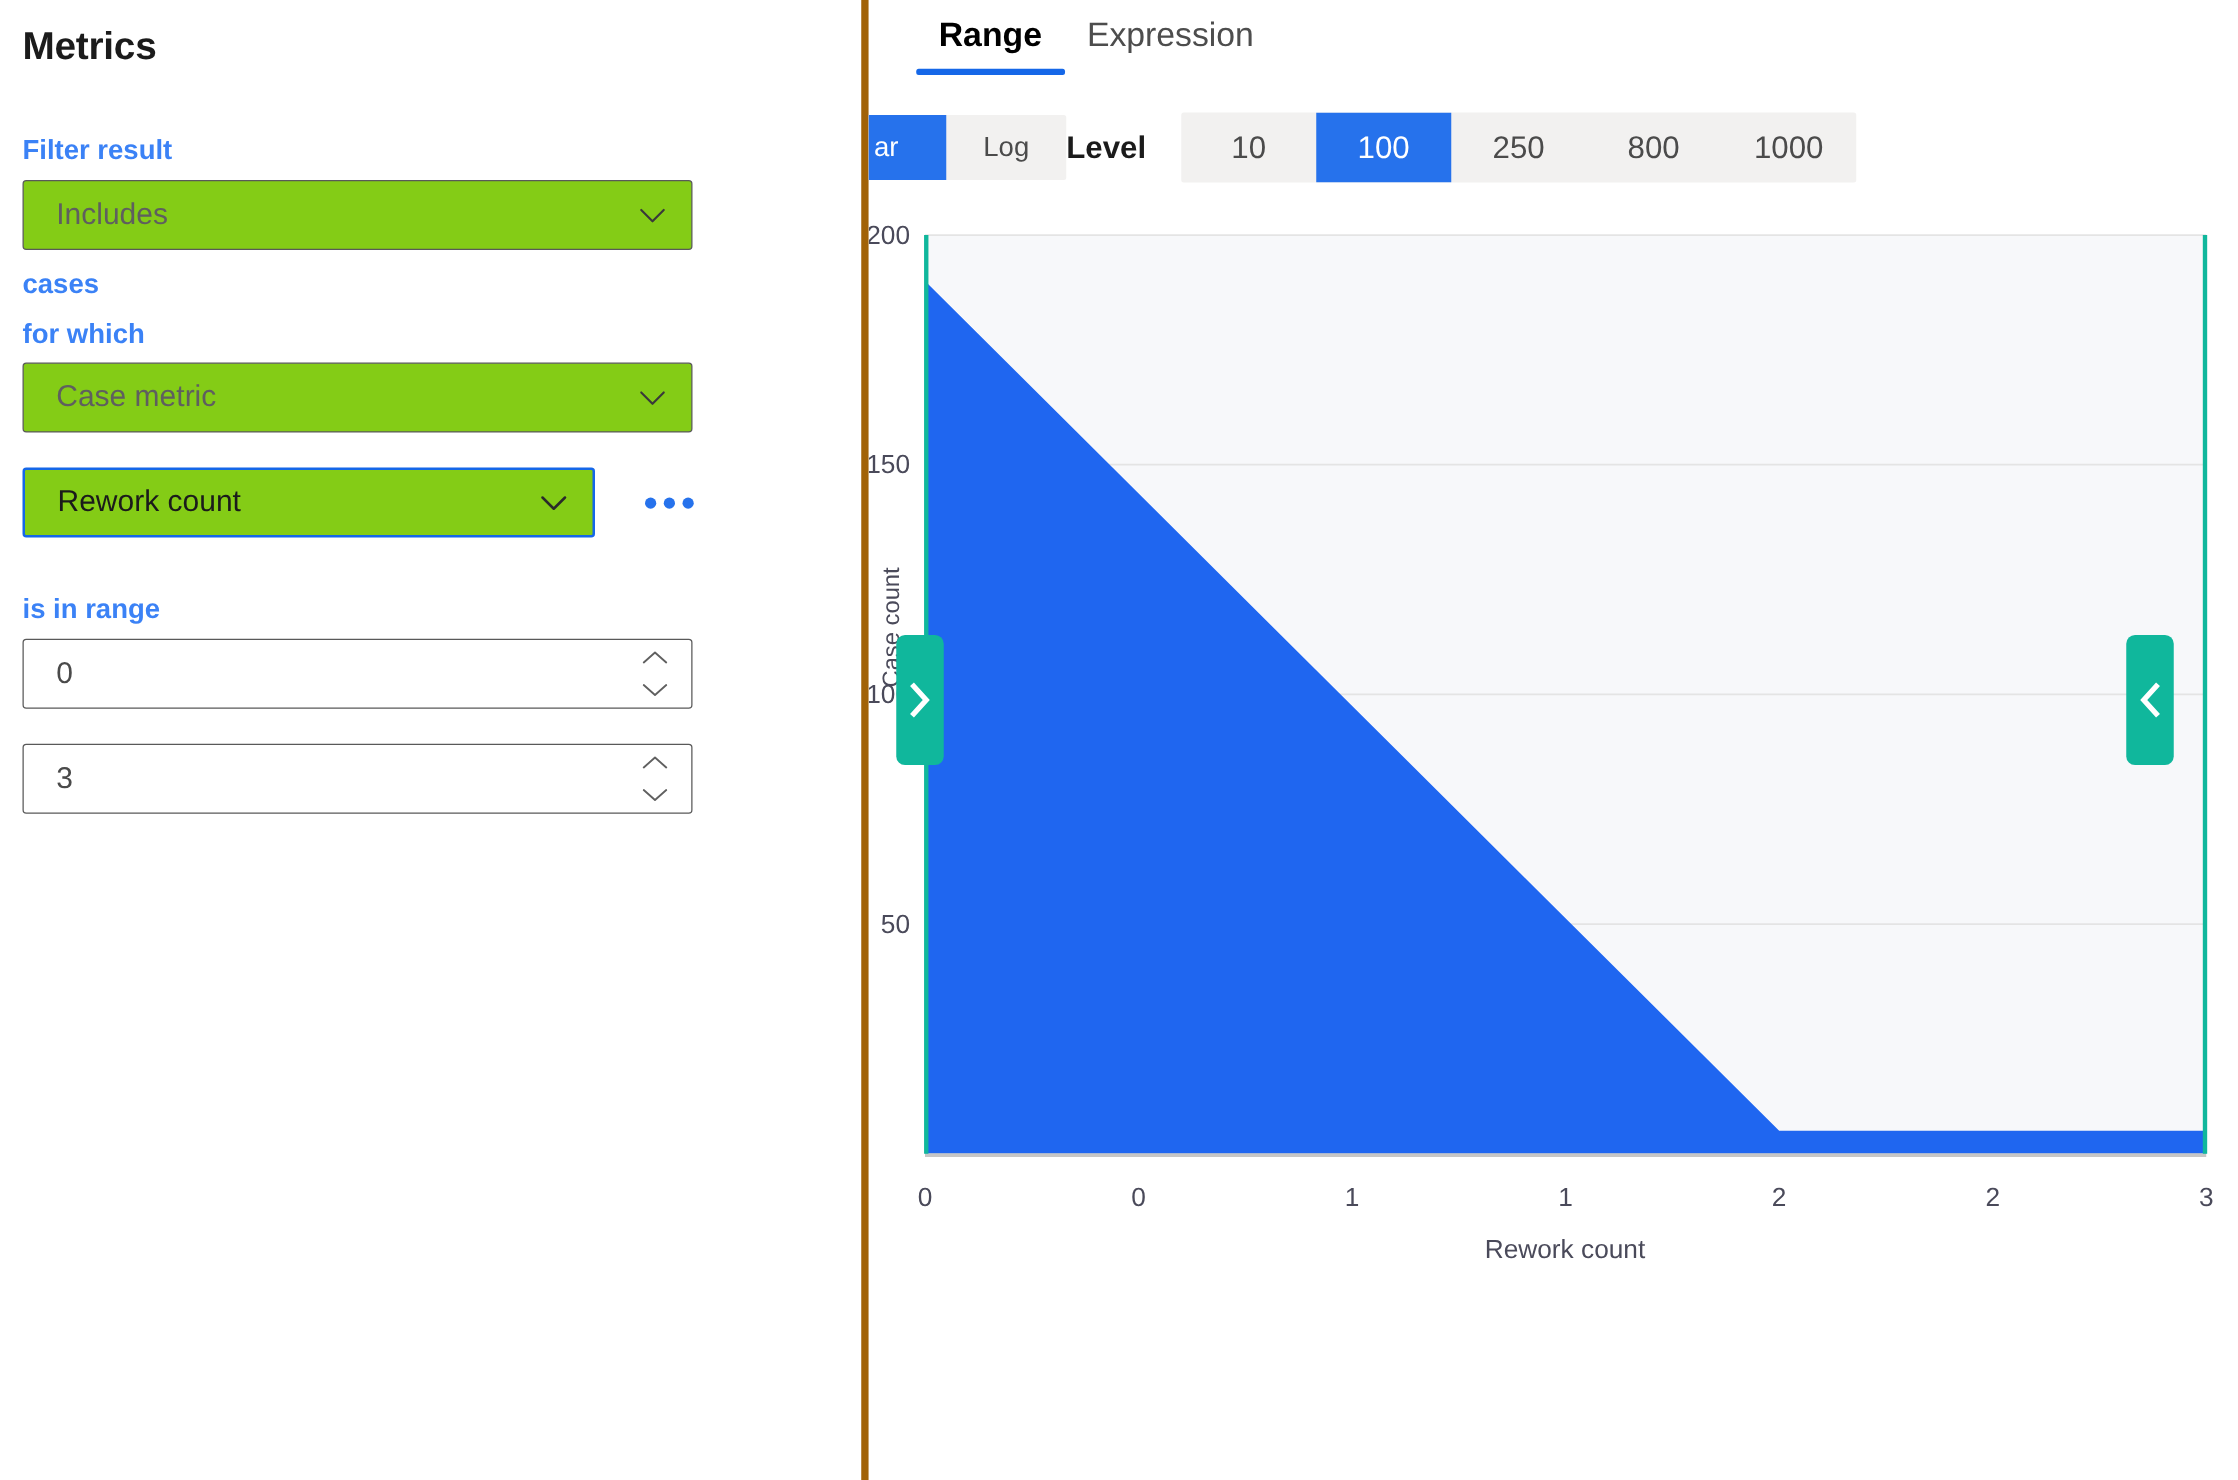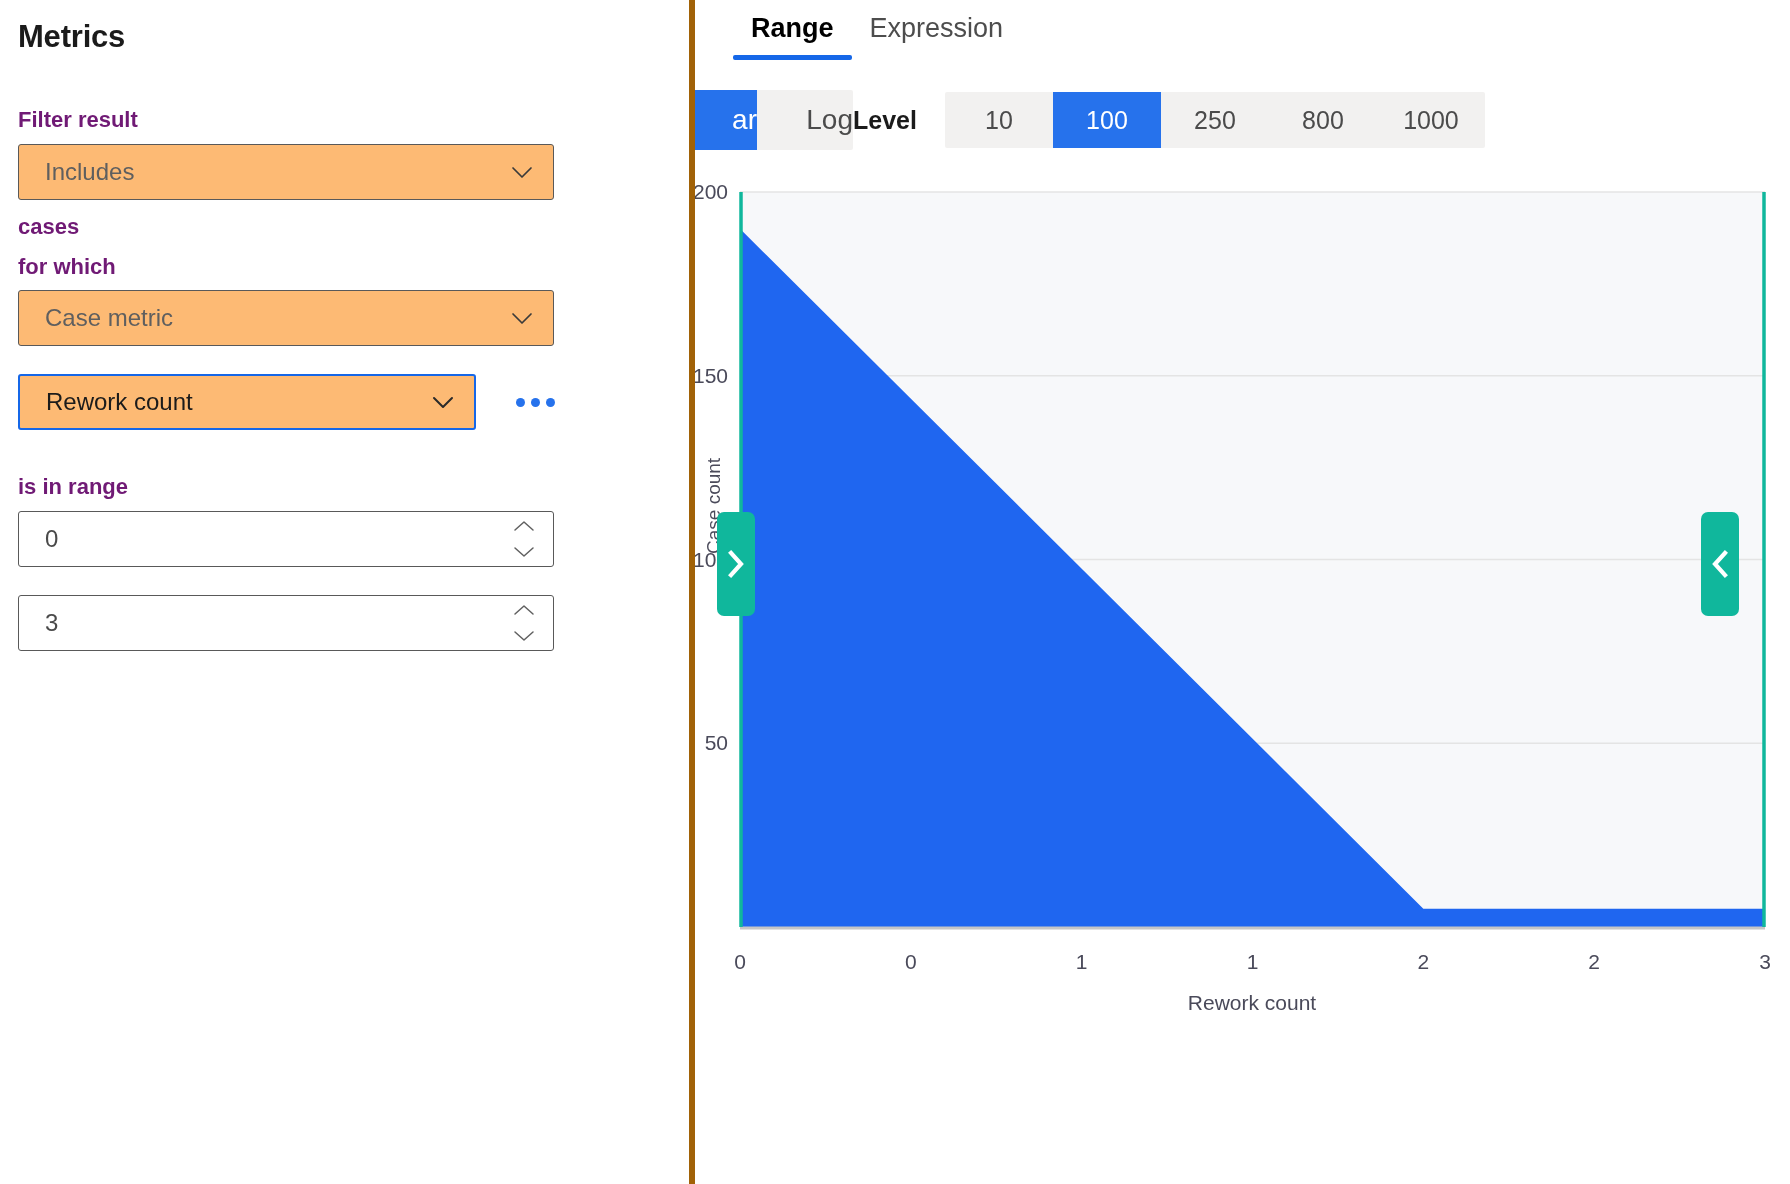--- a/index.html
+++ b/index.html
@@ -35,35 +35,35 @@
     font-size: 31px;
     font-weight: 700;
     color: #1b1b1b;
     letter-spacing: -0.2px;
     margin: 8px 0 0 0;
     line-height: 1.2;
   }
   .field-label {
     font-size: 22px;
     font-weight: 700;
-    color: #701a75;
+    color: #3b82f6;
     margin: 0;
     line-height: 1.2;
   }
   .gap-lg { height: 52px; }
   .gap-md { height: 14px; }
   .gap-sm { height: 10px; }
 
   .combo {
     position: relative;
     width: 536px;
     height: 56px;
     border: 1.6px solid #595959;
     border-radius: 3px;
-    background: #fdba74;
+    background: #84cc16;
     display: flex;
     align-items: center;
     padding: 0 18px 0 26px;
     cursor: pointer;
   }
   .combo.focused {
     border: 2.2px solid #1567e8;
     width: 458px;
   }
   .combo .value {
@@ -178,25 +178,25 @@
     position: relative;
   }
   .seg-scale {
     display: flex;
     background: #f2f1f0;
     border-radius: 2px;
     overflow: hidden;
     margin-left: -34px;
   }
   .seg-scale .seg {
-    font-size: 28px;
+    font-size: 22px;
     color: #4b4b4b;
     padding: 12px 0;
     width: 96px;
-    text-align: right;
+    text-align: center;
     cursor: pointer;
     line-height: 1.3;
     user-select: none;
   }
   .seg-scale .seg.selected {
     background: #2672ec;
     color: #fff;
   }
   .level-label {
     font-size: 25px;

